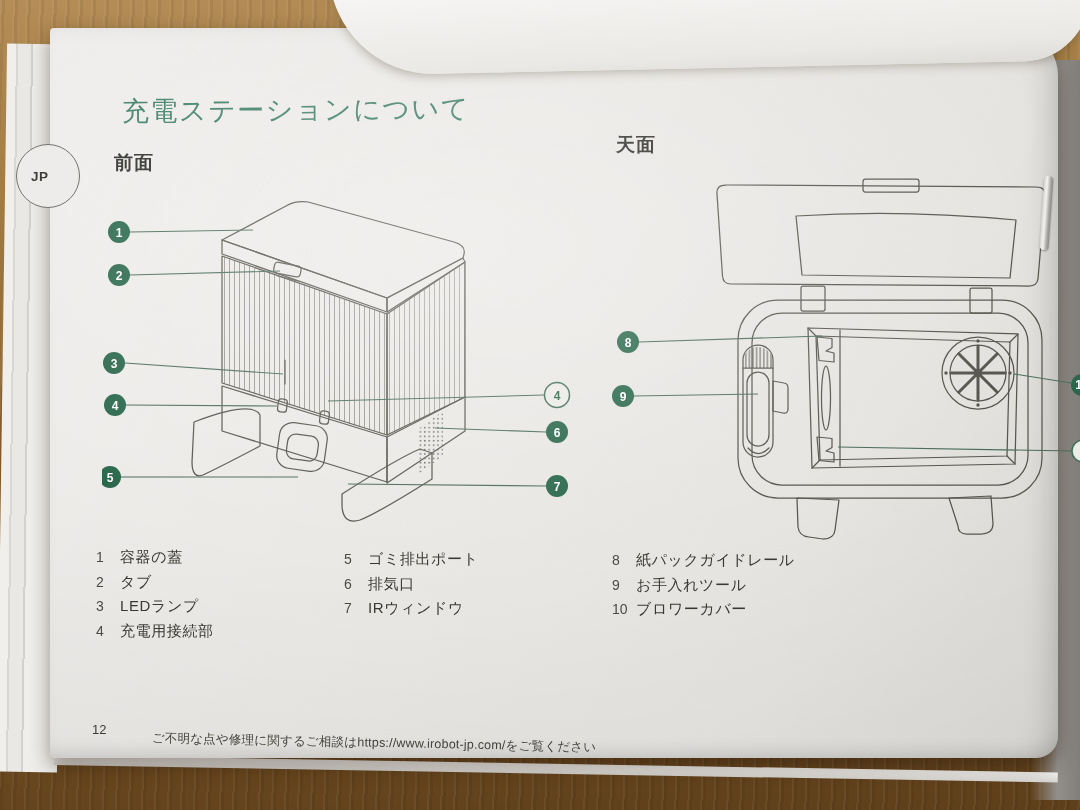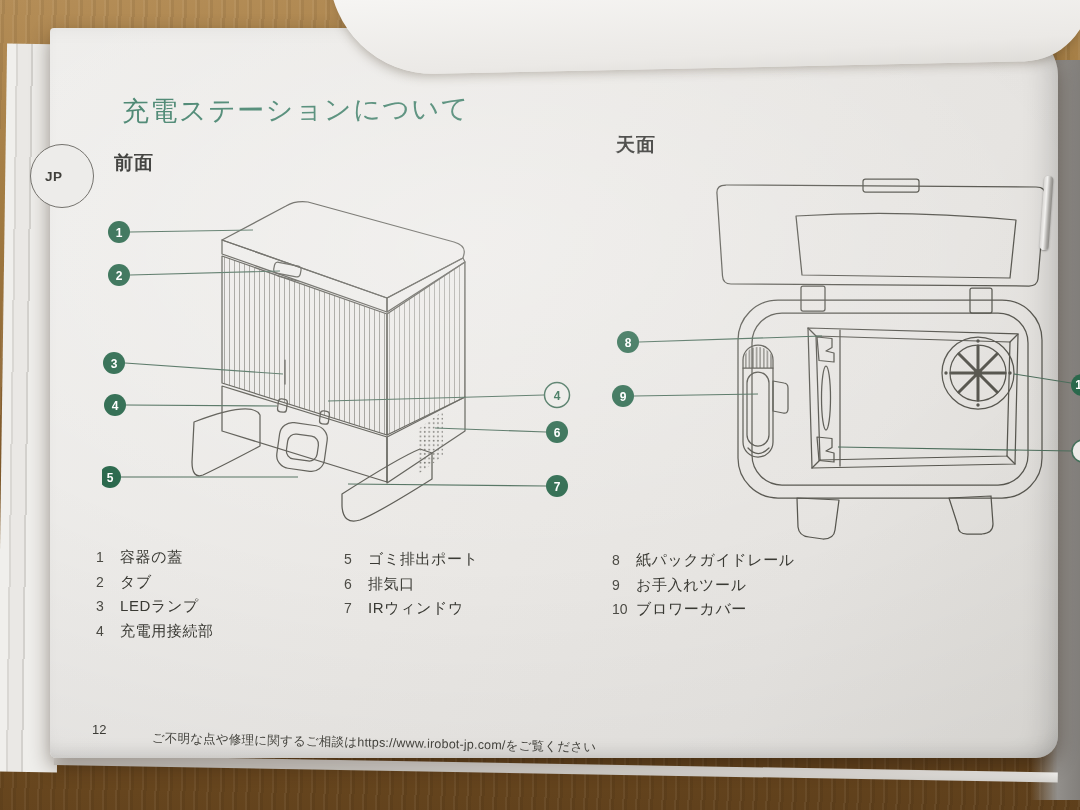--- a/index.html
+++ b/index.html
@@ -23,21 +23,21 @@
   .page-bottom-edge{position:absolute;left:54px;top:755px;width:1004px;height:10px;z-index:2;
     transform:rotate(1deg);transform-origin:left top;
     background:linear-gradient(#f4f3f1,#d6d4d0);}
   .lifted-pages{position:absolute;left:330px;top:-36px;width:760px;height:104px;z-index:4;
     transform:rotate(-1.2deg);
     background:linear-gradient(178deg,#f6f5f3 20%,#ebe9e6 80%,#dedcd8 100%);
     border-radius:0 0 90px 140px;
     box-shadow:0 7px 12px -6px rgba(60,45,25,.35);}
   .jp-tab{position:absolute;left:16px;top:144px;width:62px;height:62px;z-index:4;border-radius:50%;
     border:1.6px solid #75736e;background:#edecea;display:flex;align-items:center;
-    font-size:13.5px;font-weight:bold;color:#403f3b;letter-spacing:.5px;margin-left:14px;}
+    font-size:13.5px;font-weight:bold;color:#403f3b;letter-spacing:.5px;}
   .jp-tab span{padding-left:14px;}
   .staple{position:absolute;left:1042px;top:176px;width:9px;height:74px;z-index:4;
     transform:rotate(4deg);border-radius:4px;
     background:linear-gradient(90deg,#d9d7d4 0%,#f2f1ef 35%,#a8a6a2 75%,#8b8985 100%);
     box-shadow:0 1px 2px rgba(0,0,0,.35);}
   .page-title{position:absolute;left:72px;top:64px;font-size:27px;font-weight:500;color:#41806a;
     letter-spacing:1.5px;transform:rotate(-.5deg);}
   .sec{position:absolute;font-size:19px;font-weight:bold;color:#2e2e2b;letter-spacing:1px;}
   .sec-front{left:64px;top:122px;}
   .sec-top{left:566px;top:104px;}

